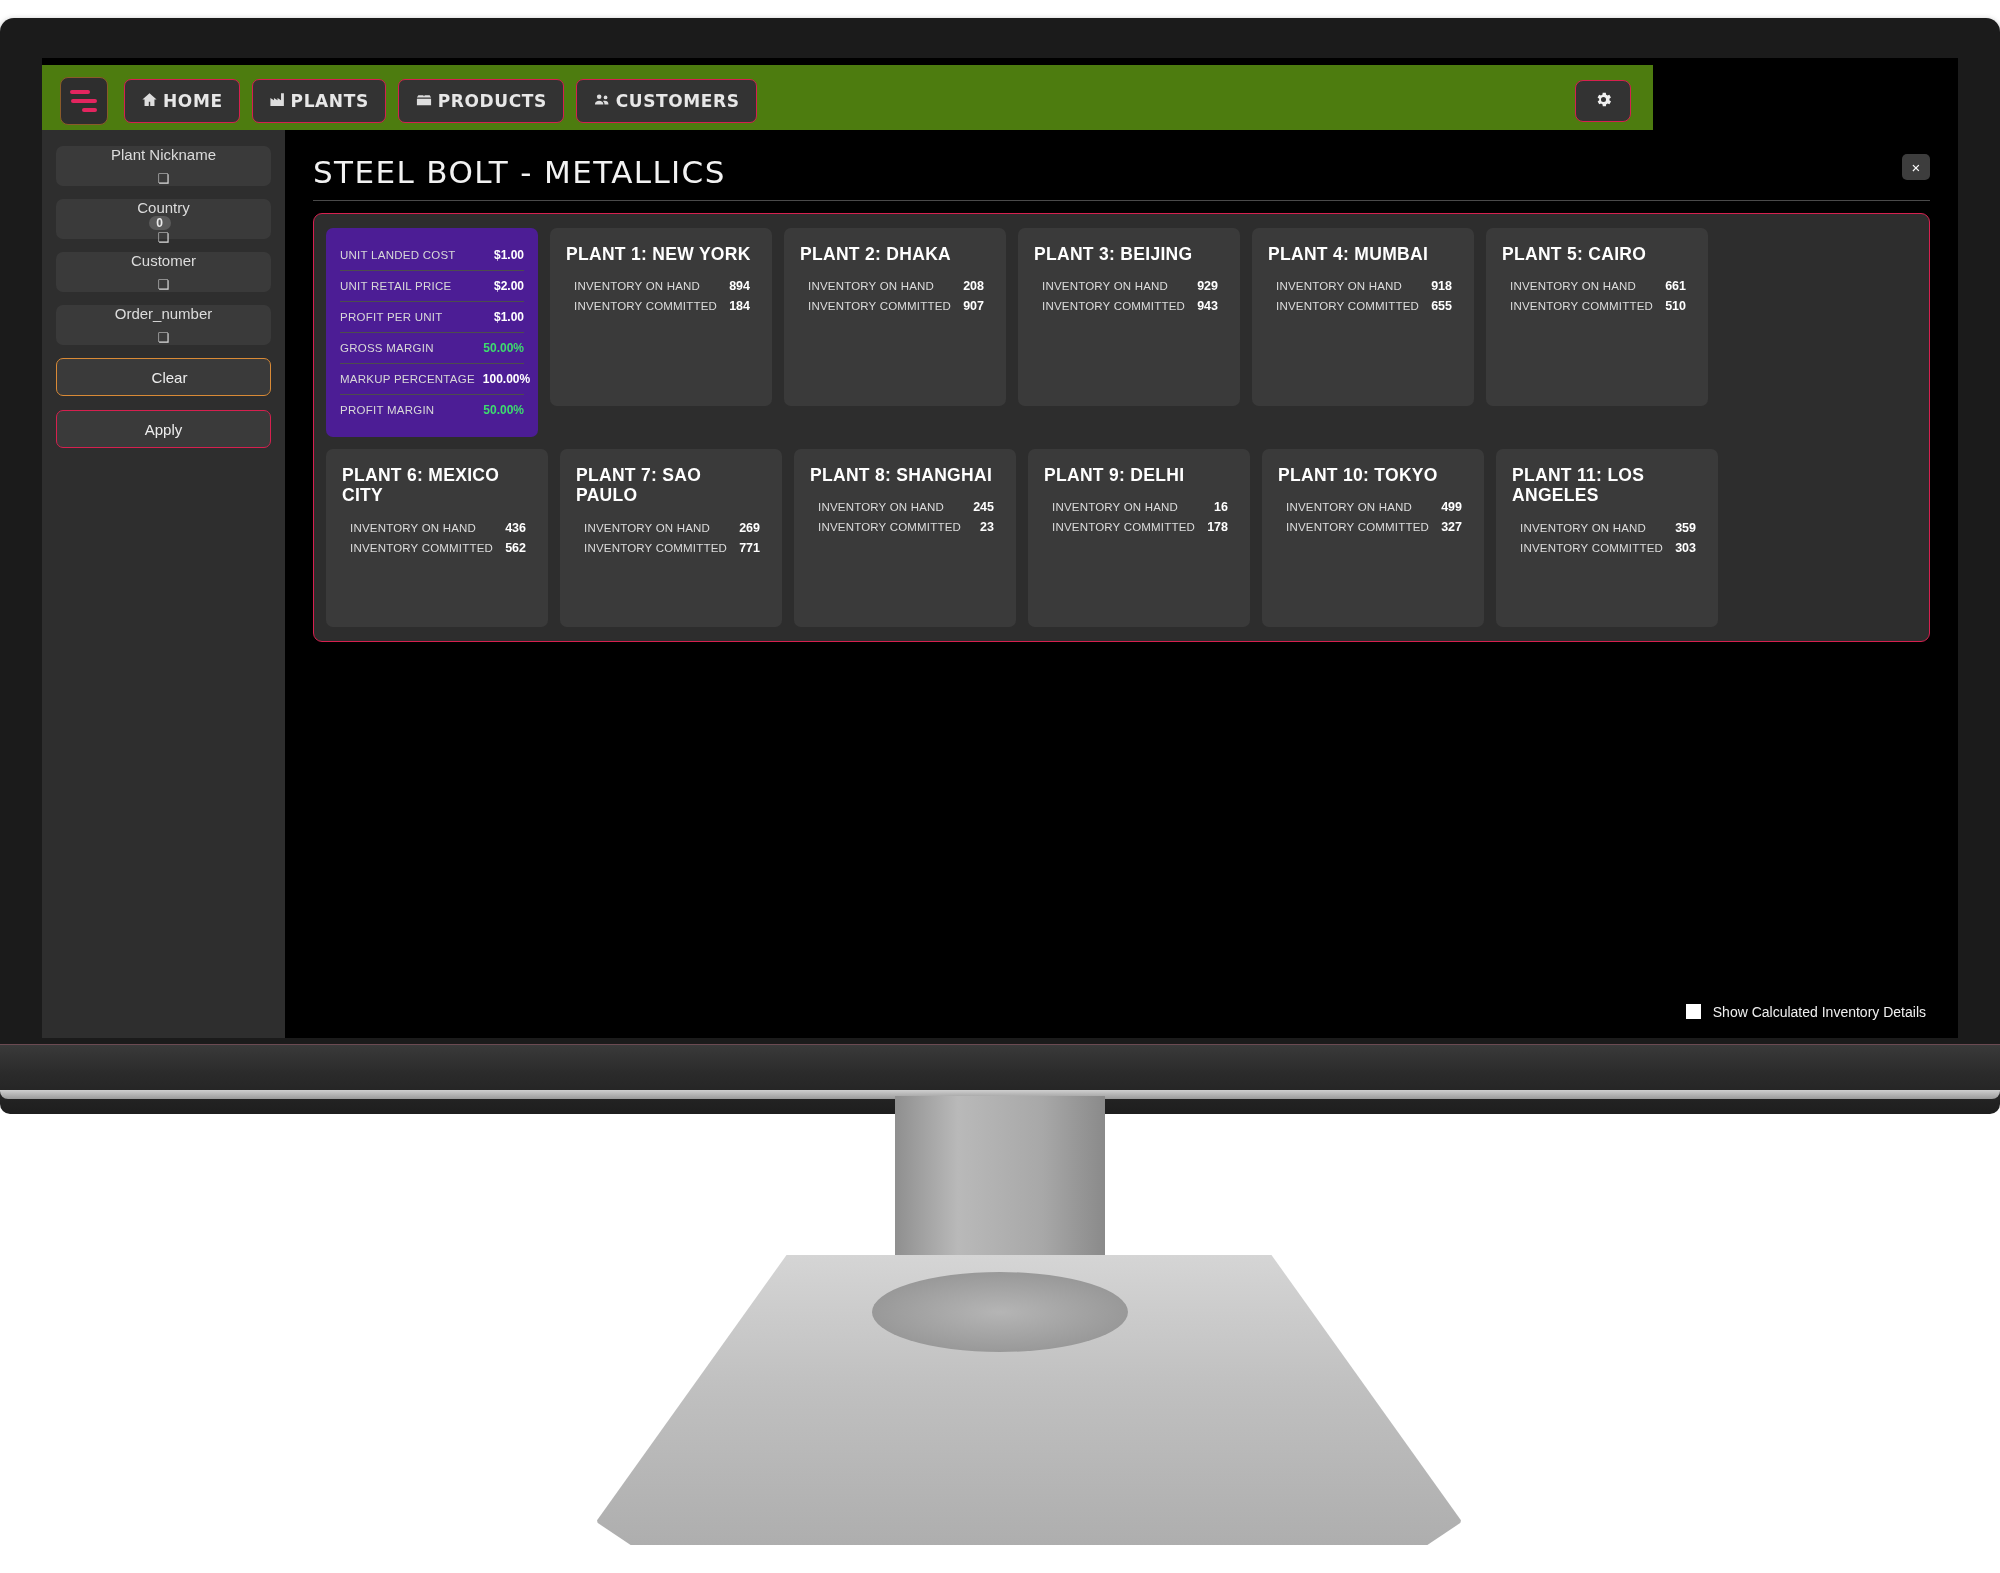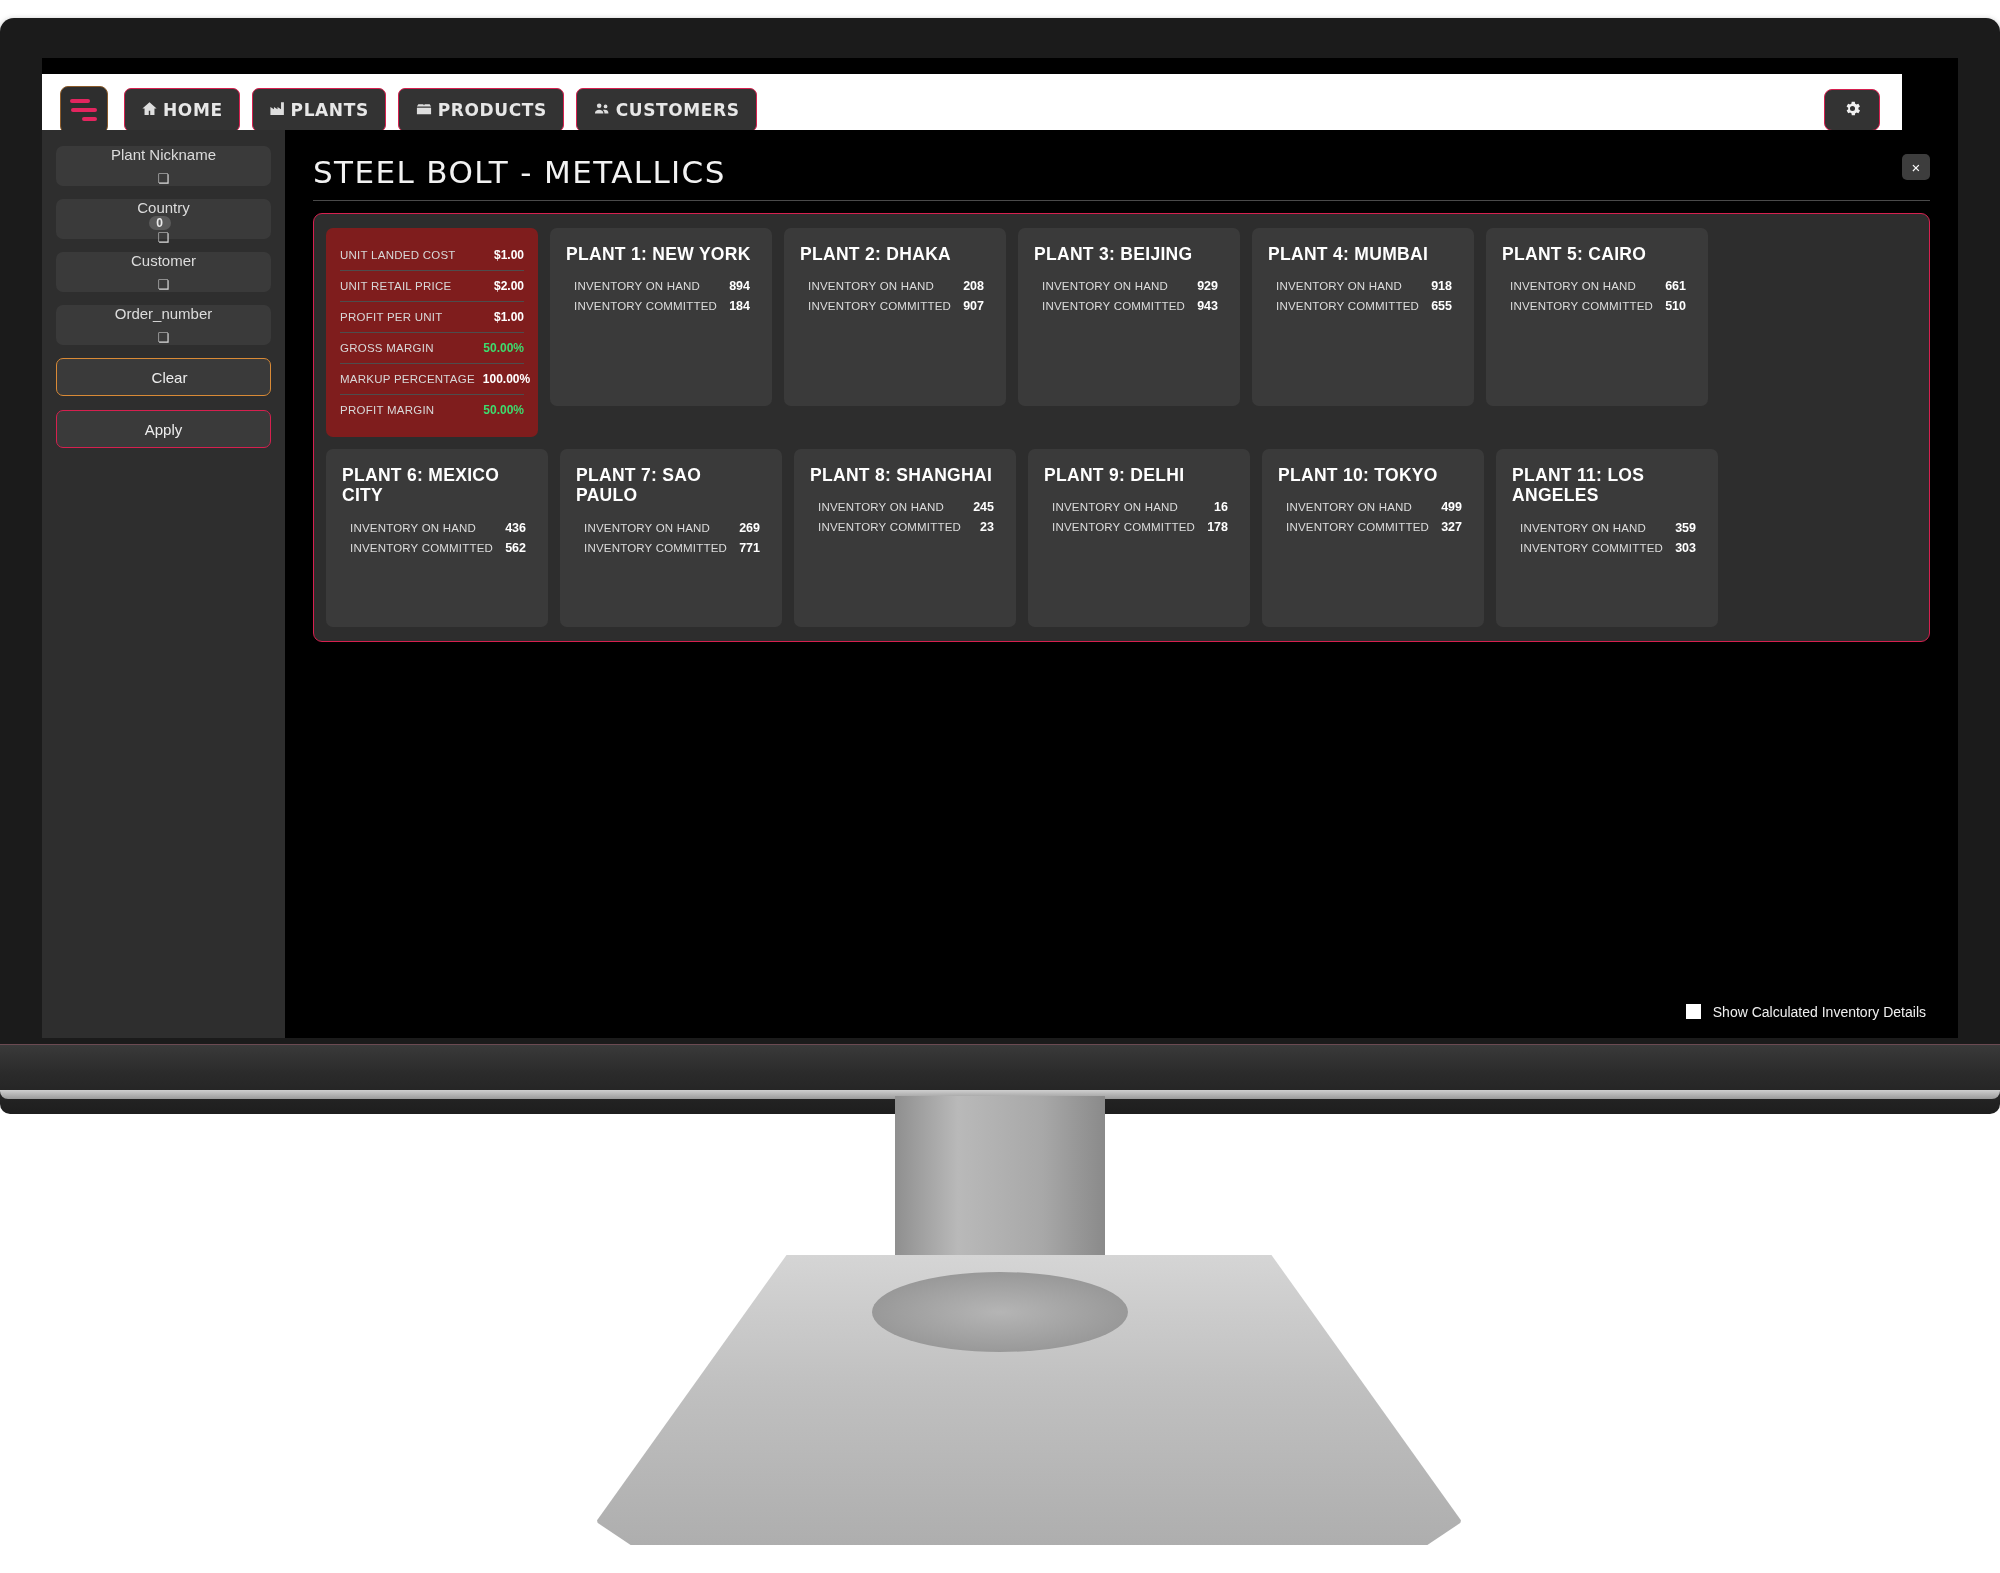--- a/index.html
+++ b/index.html
@@ -80,23 +80,23 @@
   #app {
     position: absolute;
     inset: 0;
     background: #000000;
     color: #e8e8e8;
   }
 
   
   #topnav {
     position: absolute;
-    left: 0; top: 16px;
-    width: 1860px; height: 72px;
-    background: #ffffff;
+    left: 0; top: 7px;
+    width: 1611px; height: 72px;
+    background: #4d7c0f;
     display: flex;
     align-items: center;
     padding: 0 22px 0 18px;
   }
 
   #brand-button {
     width: 48px; height: 48px;
     border: 1px solid #8a5a2a;
     border-radius: 8px;
     background: #2e2e2e;
@@ -245,21 +245,21 @@
     padding: 14px 12px;
     display: flex;
     flex-wrap: wrap;
     gap: 12px;
     align-content: flex-start;
   }
 
   
   #metrics-card {
     width: 212px;
-    background: #7f1d1d;
+    background: #4c1d95;
     border-radius: 7px;
     padding: 12px 14px;
     align-self: flex-start;
   }
   .metric-row {
     display: flex;
     align-items: center;
     justify-content: space-between;
     padding: 8px 0;
     border-bottom: 1px solid #4d4d4d;

